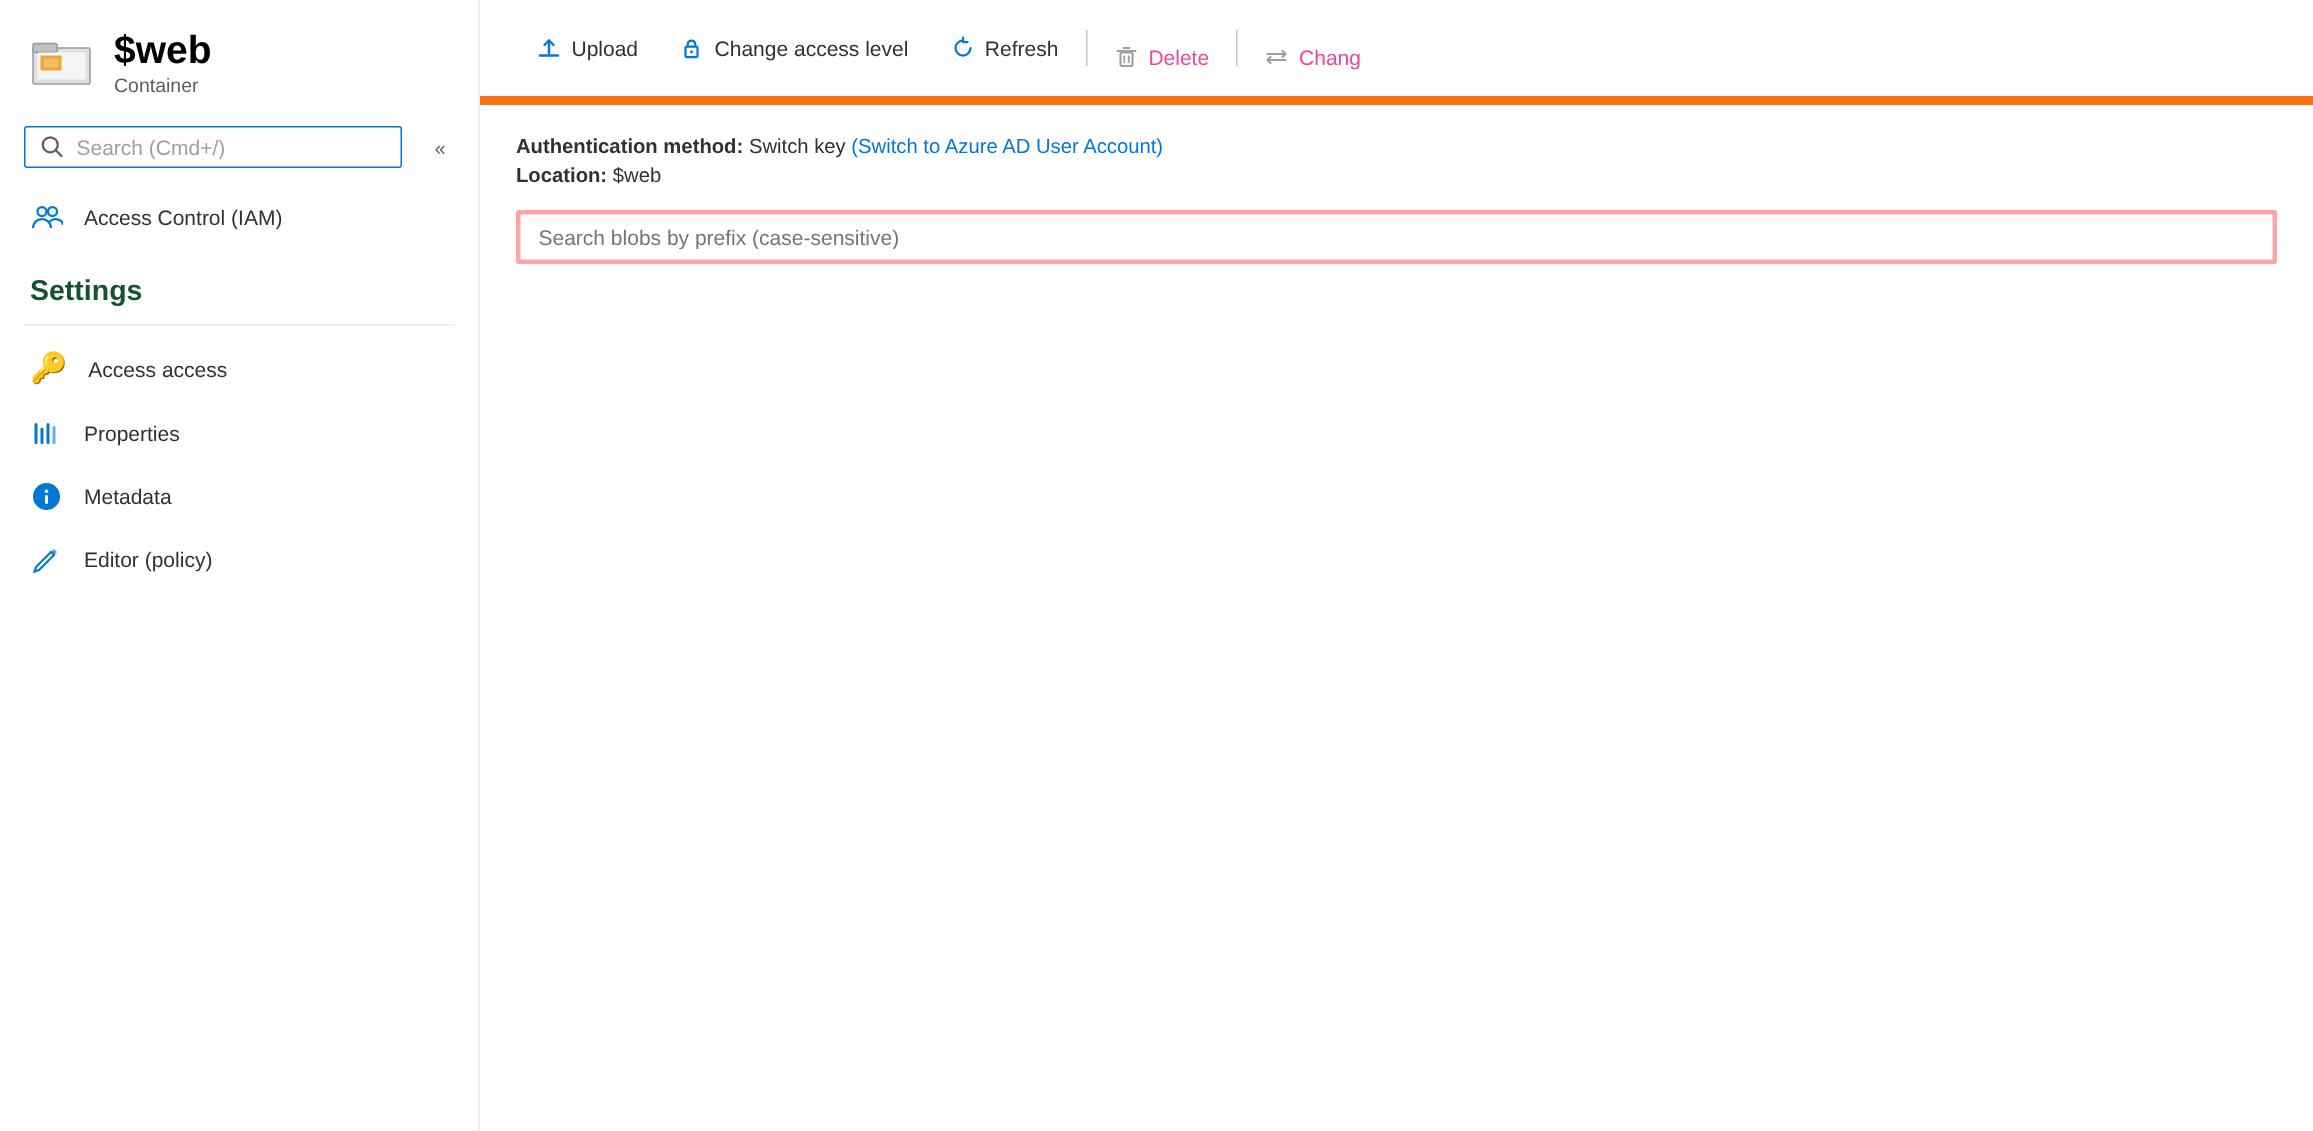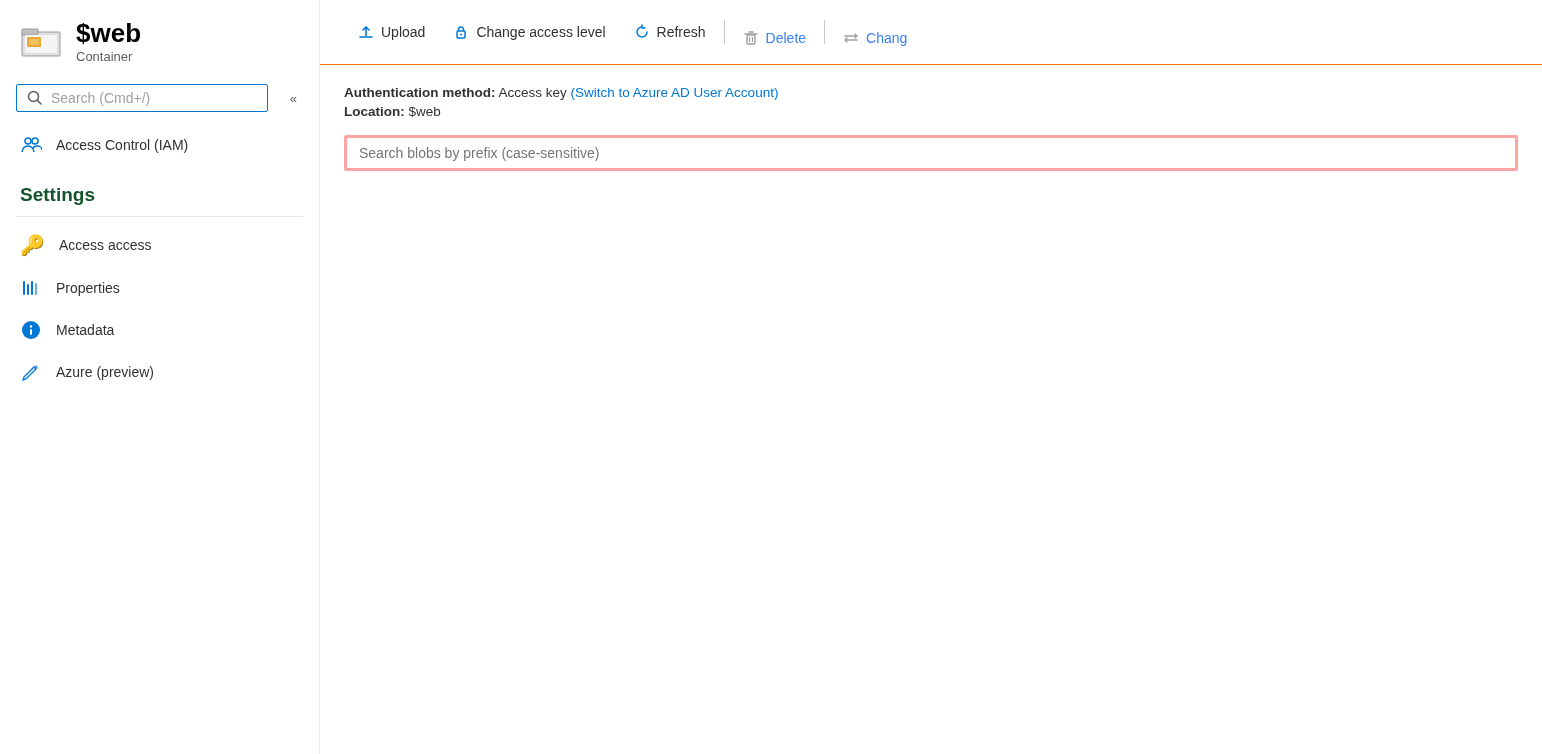--- a/index.html
+++ b/index.html
@@ -26,24 +26,24 @@
     .nav-item.active { background: #edebe9; }
     .nav-item-label { font-size: 14px; color: #323130; }
 
     .section-header { padding: 18px 20px 6px 20px; font-size: 19px; font-weight: 700; color: #14532d; }
     .section-divider { border: none; border-top: 1px solid #edebe9; margin: 4px 16px 6px 16px; }
 
     
     .main-content { flex: 1; display: flex; flex-direction: column; overflow: hidden; }
 
     
-    .toolbar { display: flex; align-items: center; padding: 12px 24px; border-bottom: 1px solid #f97316; gap: 0; flex-wrap: nowrap; min-height: 60px; }
+    .toolbar { display: flex; align-items: center; padding: 12px 24px; border-bottom: 6px solid #f97316; gap: 0; flex-wrap: nowrap; min-height: 60px; }
     .toolbar-btn { display: flex; align-items: center; gap: 7px; padding: 6px 14px; cursor: pointer; color: #323130; font-size: 14px; background: none; border: none; white-space: nowrap; }
     .toolbar-separator { width: 1px; height: 24px; background: #c8c6c4; margin: 0 4px; }
-    .toolbar-btn.disabled { color: #3b82f6; margin-top: 12px; }
+    .toolbar-btn.disabled { color: #ec4899; margin-top: 12px; }
 
     
     .content-area { flex: 1; padding: 20px 24px; overflow: auto; }
 
     .auth-section { margin-bottom: 16px; }
     .auth-line { font-size: 13.5px; margin-bottom: 4px; }
     .auth-line strong { font-weight: 600; }
     .auth-link { color: #0078d4; cursor: pointer; text-decoration: none; }
 
     .blob-search { display: flex; align-items: center; border: 3px solid #fca5a5; border-radius: 2px; padding: 7px 12px; margin-bottom: 20px; background: #fff; }
@@ -134,21 +134,21 @@
         <circle cx="11" cy="7.5" r="1.2" fill="#fff"></circle>
       </svg>
       <span class="nav-item-label">Metadata</span>
     </div>
 
     <div class="nav-item">
       <svg width="22" height="22" viewBox="0 0 22 22" fill="none">
         <path d="M4 16L14 6l2 2L6 18l-3 1 1-3z" stroke="#0078d4" stroke-width="1.4" fill="none"></path>
         <path d="M14 6l2-2 2 2-2 2-2-2z" fill="#0078d4" opacity="0.7"></path>
       </svg>
-      <span class="nav-item-label">Azure (preview)</span>
+      <span class="nav-item-label">Editor (policy)</span>
     </div>
 
   </div>
 
   <div class="main-content">
 
     <div class="toolbar">
 
       <button class="toolbar-btn">
         <svg width="16" height="16" viewBox="0 0 16 16" fill="none">
@@ -199,21 +199,21 @@
         <span>Chang</span>
       </button>
 
     </div>
 
     <div class="content-area">
 
       <div class="auth-section">
         <div class="auth-line">
           <strong>Authentication method:</strong>
-          <span> Access key</span>
+          <span> Switch key</span>
           <span> </span><a class="auth-link">(Switch to Azure AD User Account)</a>
         </div>
         <div class="auth-line">
           <strong>Location:</strong>
           <span> $web</span>
         </div>
       </div>
 
       <div class="blob-search">
         <input type="text" style="width: 100%; font-size: 14px; color: rgb(161, 159, 157);" placeholder="Search blobs by prefix (case-sensitive)">

